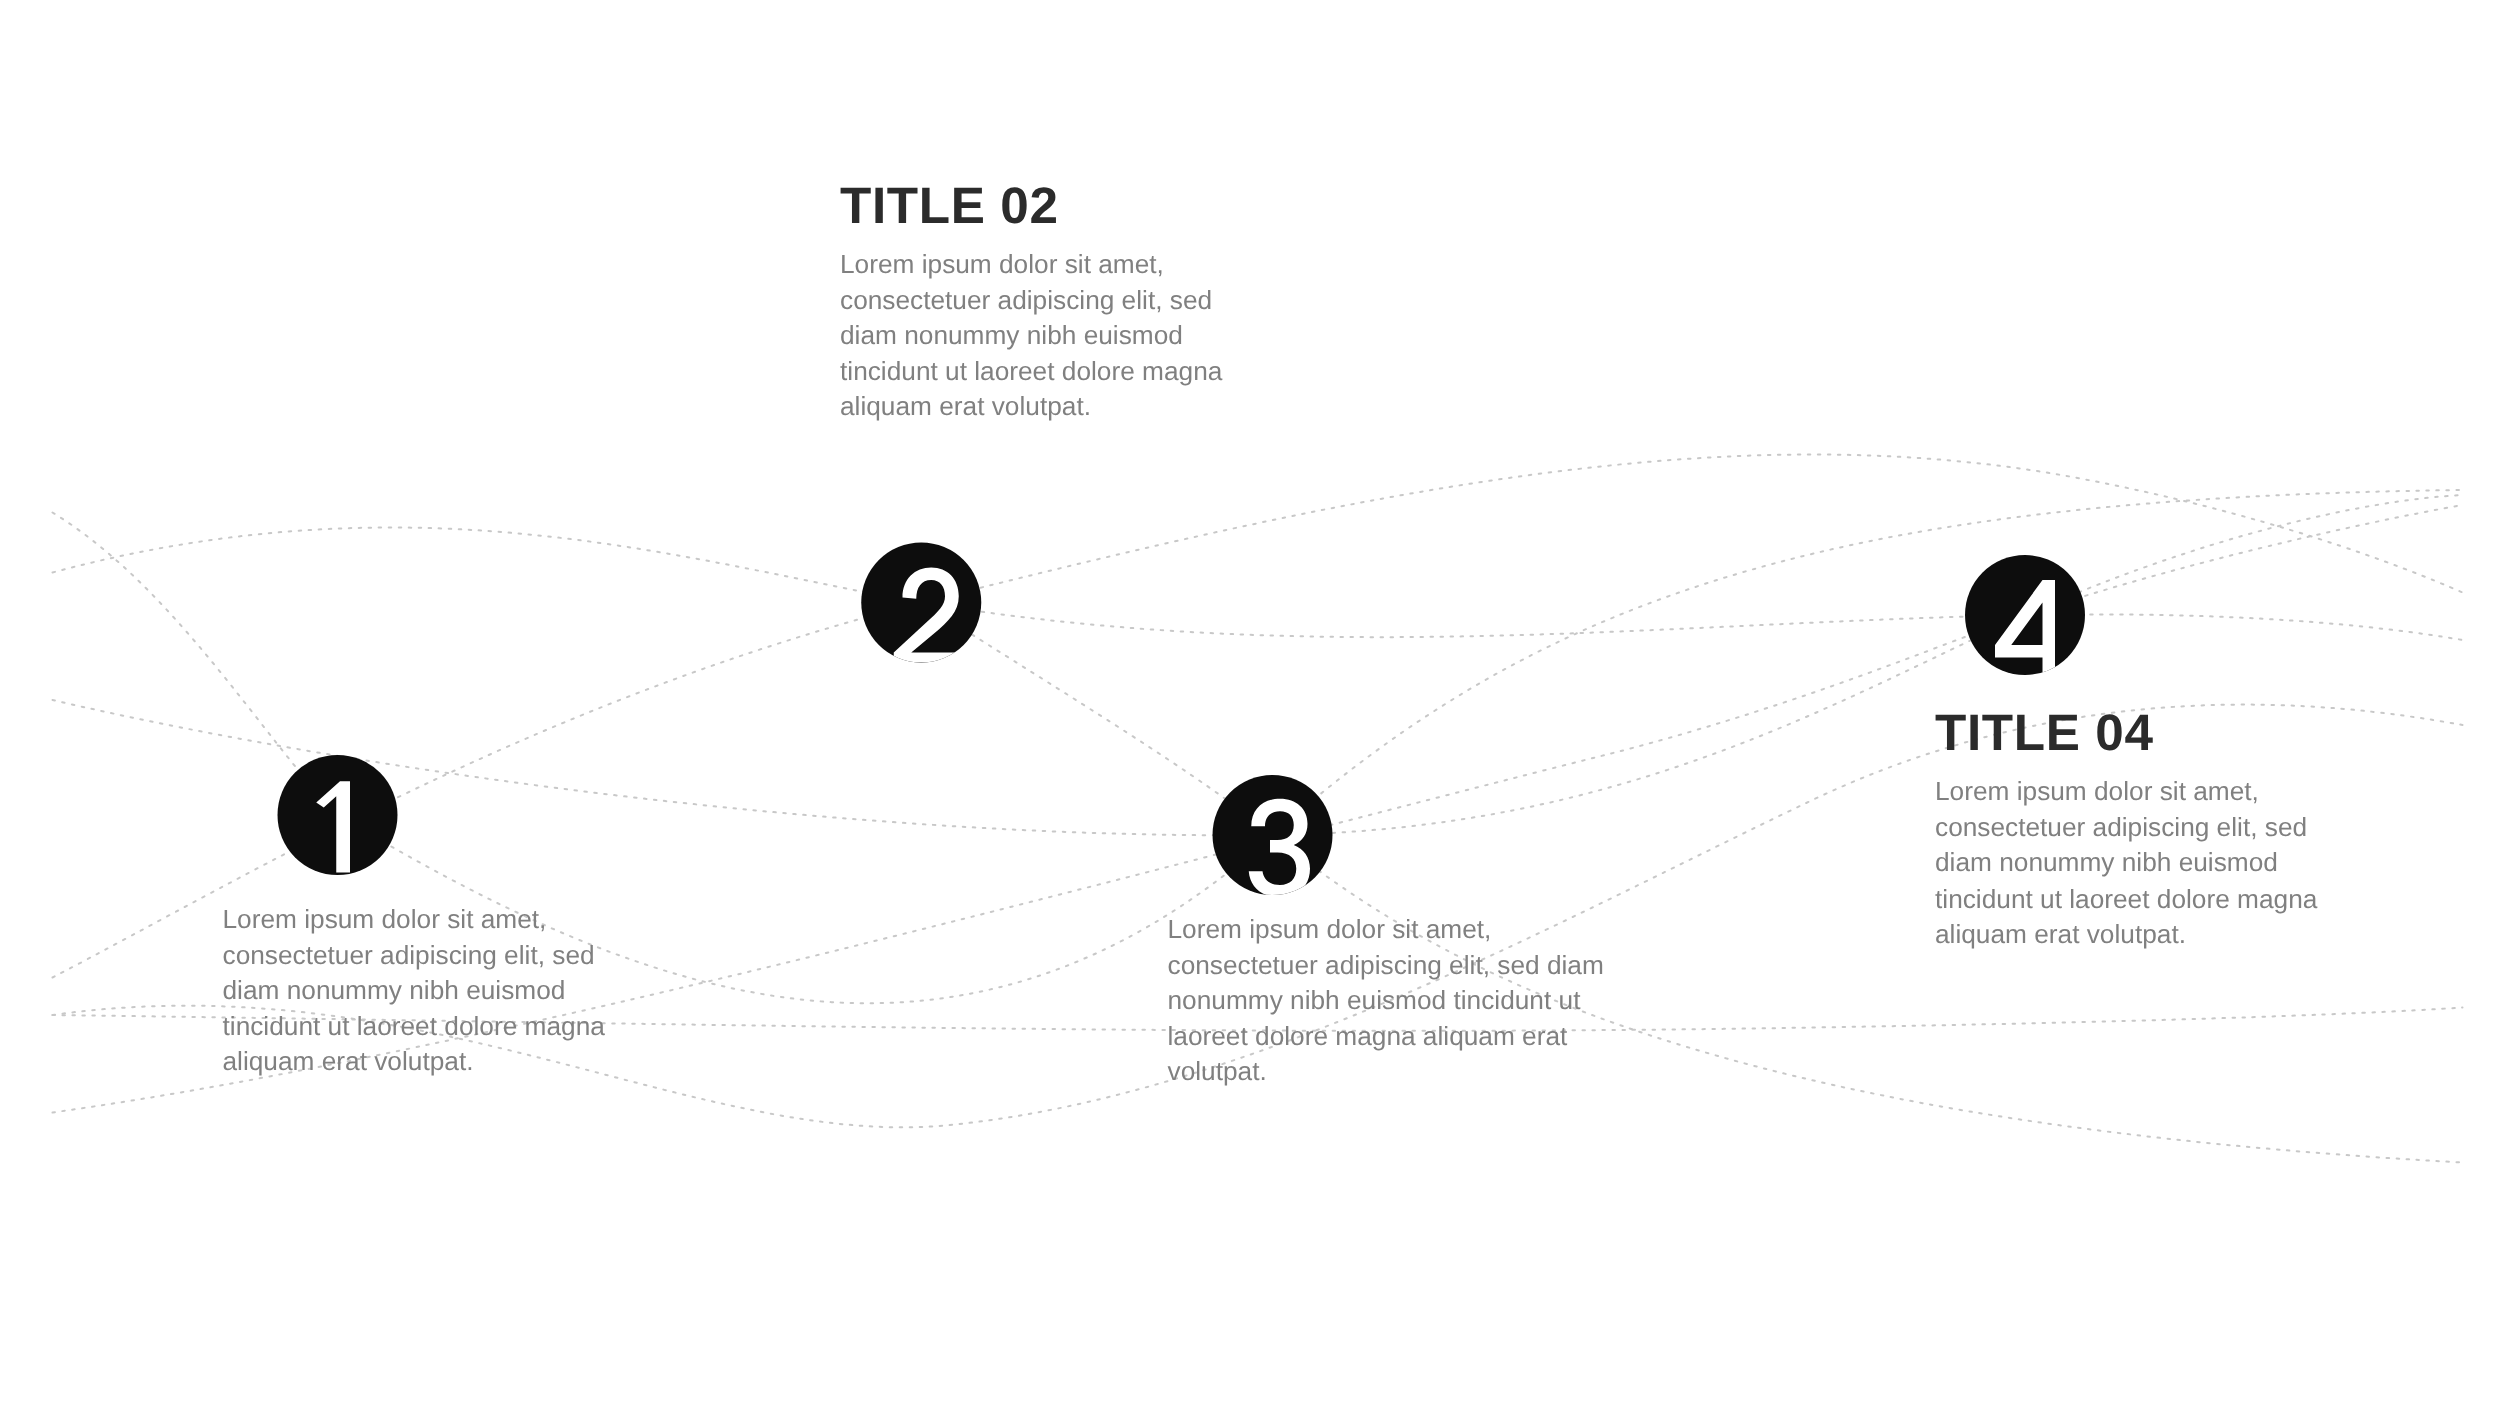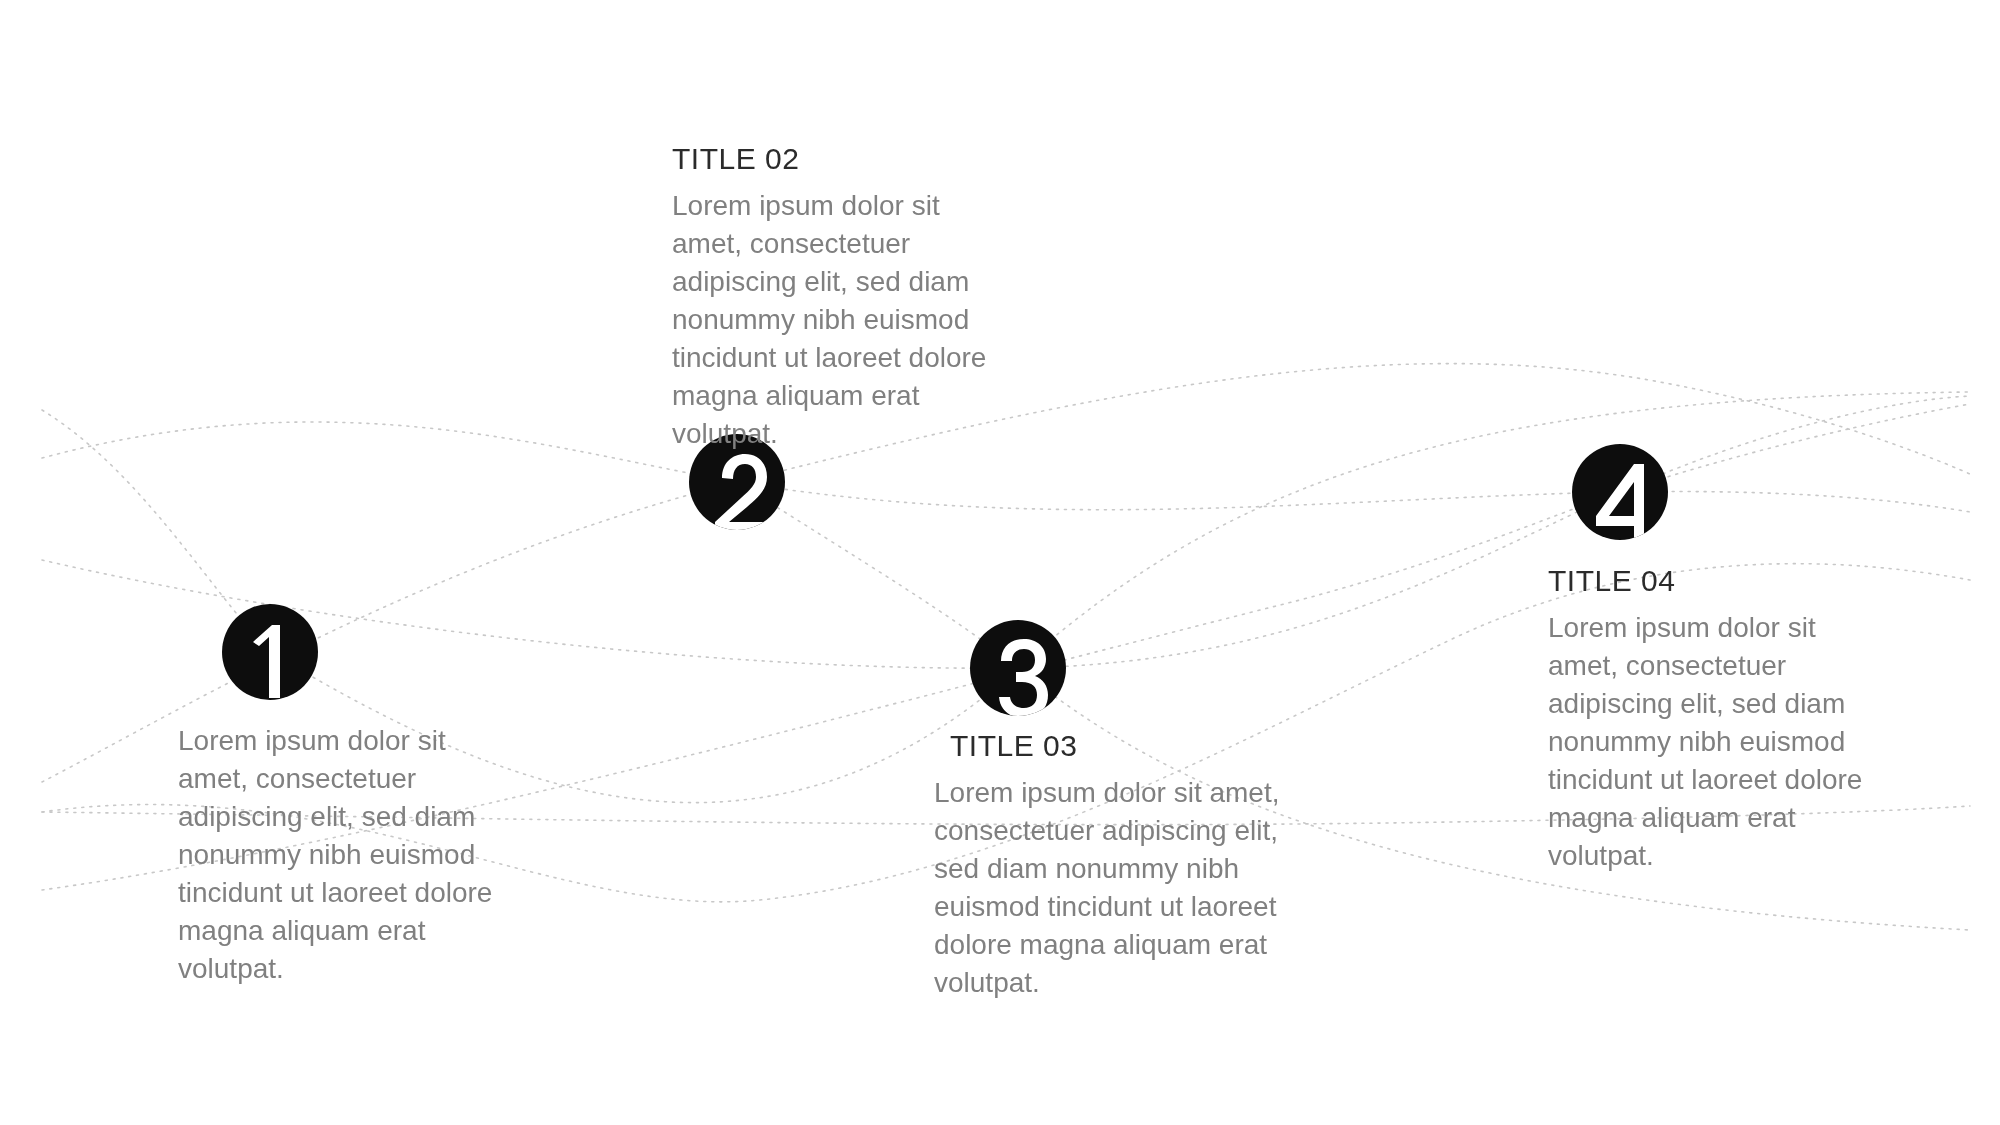--- a/index.html
+++ b/index.html
@@ -40,30 +40,30 @@
     position: absolute;
     left: 0;
     top: 0;
     width: 96px;
     height: 96px;
   }
   .textblock {
     position: absolute;
   }
   .title {
-    font-size: 30px;
-    font-weight: normal;
+    font-size: 41px;
+    font-weight: bold;
     color: #2b2b2b;
     letter-spacing: 0.5px;
     line-height: 1.05;
     margin: 0 0 12px 0;
     white-space: nowrap;
   }
   .body {
-    font-size: 28px;
+    font-size: 21px;
     color: #808080;
     line-height: 1.36;
     margin: 0;
     font-weight: normal;
   }
 
   
   #node1-badge { left: 222px; top: 604px; }
   #node1-text  { left: 178px; top: 722px; width: 320px; }
   #node1-text .title { margin-left: 22px; }
@@ -130,21 +130,20 @@
     </div>
   </div>
 
   <div class="node">
     <div class="badge" id="node3-badge">
       <svg viewBox="0 0 96 96">
         <path fill="#ffffff" d="M 31 41 C 31 27 41 19 54 19 C 67 19 76 27 76 39 C 76 47 72 53 65 56 C 73 59 78 66 78 75 C 78 89 68 98 54 98 C 40 98 30 90 29 77 L 40 77 C 41 84 46 88 54 88 C 62 88 67 83 67 75 C 67 67 62 62 52 62 L 46 62 L 46 52 L 52 52 C 60 52 65 48 65 40 C 65 33 61 29 54 29 C 47 29 42 33 42 41 Z"></path>
       </svg>
     </div>
     <div class="textblock" id="node3-text">
-      <div class="title">TITLE 03</div>
       <p class="body">Lorem ipsum dolor sit amet, consectetuer adipiscing elit, sed diam nonummy nibh euismod tincidunt ut laoreet dolore magna aliquam erat volutpat.</p>
     </div>
   </div>
 
   <div class="node">
     <div class="badge" id="node4-badge">
       <svg viewBox="0 0 96 96">
         <path fill="#ffffff" d="M 62 20 L 72 20 L 72 96 L 62 96 L 62 82 L 24 82 L 24 72 L 62 20 Z M 62 72 L 62 38 L 37 72 Z"></path>
       </svg>
     </div>

